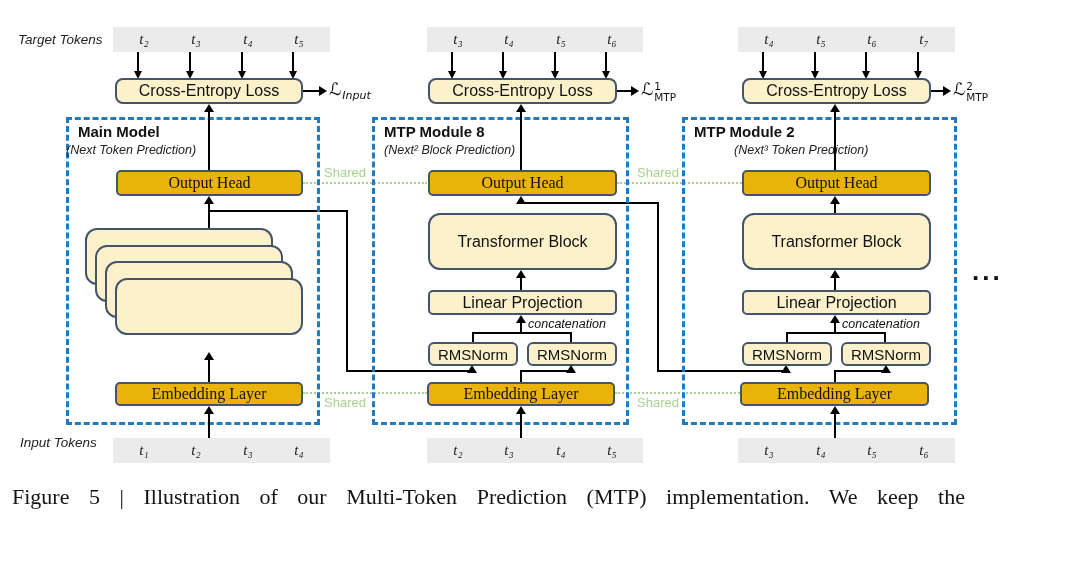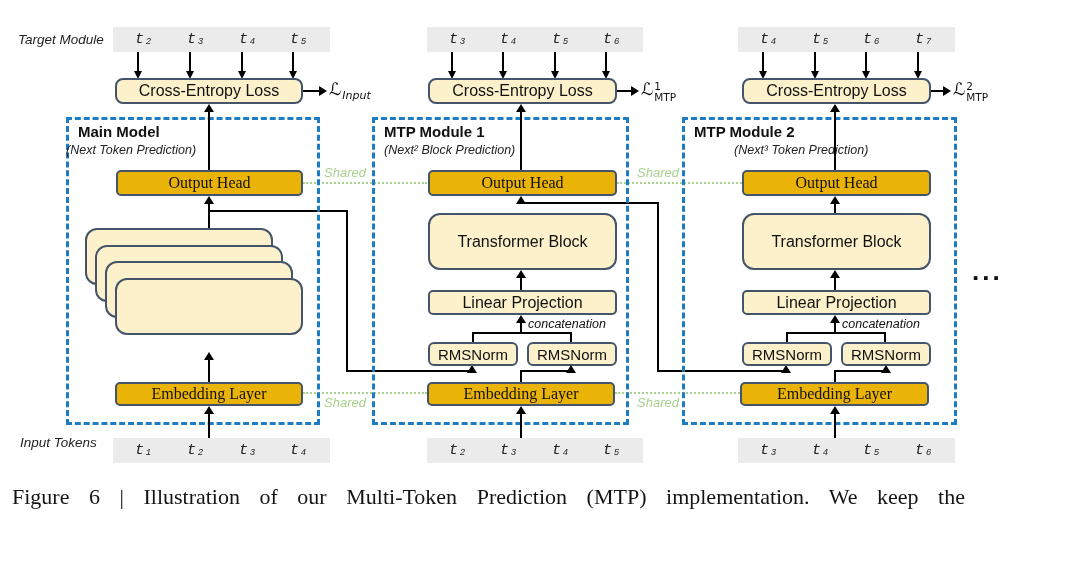--- a/index.html
+++ b/index.html
@@ -7,25 +7,25 @@
         font-family:"Liberation Sans",sans-serif;color:#111;}
   
   .box{position:absolute;box-sizing:border-box;border:2px solid #44546A;background:#FCF1CA;
        display:flex;align-items:center;justify-content:center;font-size:16px;color:#111;
        border-radius:6px;white-space:nowrap;}
   .green{background:#eab308;font-family:Liberation Serif, serif;}
   .card{position:absolute;box-sizing:border-box;width:188px;height:57px;border:2px solid #44546A;
         border-radius:12px;background:#FCF1CA;display:flex;align-items:center;justify-content:center;
         font-size:16px;}
   .token{position:absolute;width:62px;height:25px;background:#EBEBEB;display:flex;align-items:center;
-         justify-content:center;font-family:Liberation Mono, monospace;font-style:italic;
+         justify-content:center;font-family:Liberation Serif, serif;font-style:italic;
          font-size:15px;color:#222;}
   .dashbox{position:absolute;box-sizing:border-box;border:3px dashed #1E7CC4;background:transparent;}
   .dotline{position:absolute;border-top:2px dotted #A9D18E;height:0;}
-  .shared{position:absolute;font-style:italic;font-size:13px;color:#A9D18E;}
+  .shared{position:absolute;font-size:13px;color:#A9D18E;}
   .mtitle{position:absolute;font-weight:bold;font-size:15px;color:#111;white-space:nowrap;}
   .msub{position:absolute;font-style:italic;font-size:12.5px;color:#222;white-space:nowrap;}
   .rowlab{position:absolute;font-style:italic;font-size:13.5px;color:#222;white-space:nowrap;}
   .vline{position:absolute;width:2px;background:#000;}
   .hline{position:absolute;height:2px;background:#000;}
   .arr-up{position:absolute;width:0;height:0;border-left:5px solid transparent;
           border-right:5px solid transparent;border-bottom:8px solid #000;}
   .arr-down{position:absolute;width:0;height:0;border-left:4px solid transparent;
           border-right:4px solid transparent;border-top:8px solid #000;}
   .arr-right{position:absolute;width:0;height:0;border-top:5px solid transparent;
@@ -41,21 +41,21 @@
   .caption{position:absolute;left:12px;top:482px;width:953px;
            font-family:"Liberation Serif",serif;font-size:22px;line-height:30px;color:#141414;}
   .cap1{text-align:justify;text-align-last:justify;}
   .cap2{text-align:left;}
 </style>
 </head>
 <body>
 
 <div id="page">
 
-  <div class="rowlab" style="left:18px;top:32px">Target Module</div>
+  <div class="rowlab" style="left:18px;top:32px">Target Tokens</div>
   <div class="rowlab" style="left:20px;top:435px">Input Tokens</div>
 
   <div class="dotline" style="left:303px;top:182px;width:124px"></div>
   <div class="dotline" style="left:617px;top:182px;width:125px"></div>
   <div class="dotline" style="left:303px;top:392px;width:124px"></div>
   <div class="dotline" style="left:615px;top:392px;width:125px"></div>
   <div class="shared" style="left:324px;top:165px">Shared</div>
   <div class="shared" style="left:637px;top:165px">Shared</div>
   <div class="shared" style="left:324px;top:395px">Shared</div>
   <div class="shared" style="left:637px;top:395px">Shared</div>
@@ -117,21 +117,21 @@
 
   <div class="arr-up" style="left:204px;top:406px"></div>
   <div class="vline" style="left:208px;top:413px;height:25px"></div>
 
   <div class="token" style="left:113px;top:438px">t₁</div>
   <div class="token" style="left:165px;top:438px">t₂</div>
   <div class="token" style="left:217px;top:438px">t₃</div>
   <div class="token" style="left:268px;top:438px">t₄</div>
 
   <div class="dashbox" style="left:372px;top:117px;width:257px;height:308px"></div>
-  <div class="mtitle" style="left:384px;top:123px">MTP Module 1</div>
+  <div class="mtitle" style="left:384px;top:123px">MTP Module 8</div>
   <div class="msub" style="left:384px;top:143px">(Next² Block Prediction)</div>
 
   <div class="token" style="left:427px;top:27px">t₃</div>
   <div class="token" style="left:478px;top:27px">t₄</div>
   <div class="token" style="left:530px;top:27px">t₅</div>
   <div class="token" style="left:581px;top:27px">t₆</div>
   <div class="vline" style="left:451px;top:52px;height:19px"></div>
   <div class="vline" style="left:502px;top:52px;height:19px"></div>
   <div class="vline" style="left:554px;top:52px;height:19px"></div>
   <div class="vline" style="left:605px;top:52px;height:19px"></div>
@@ -250,16 +250,16 @@
 
   <div class="arr-up" style="left:830px;top:406px"></div>
   <div class="vline" style="left:834px;top:413px;height:25px"></div>
 
   <div class="token" style="left:738px;top:438px">t₃</div>
   <div class="token" style="left:790px;top:438px">t₄</div>
   <div class="token" style="left:841px;top:438px">t₅</div>
   <div class="token" style="left:893px;top:438px">t₆</div>
 
   <div class="caption">
-    <div class="cap1">Figure 6 | Illustration of our Multi-Token Prediction (MTP) implementation. We keep the</div>
+    <div class="cap1">Figure 5 | Illustration of our Multi-Token Prediction (MTP) implementation. We keep the</div>
   </div>
 
 </div>
 
 </body></html>

